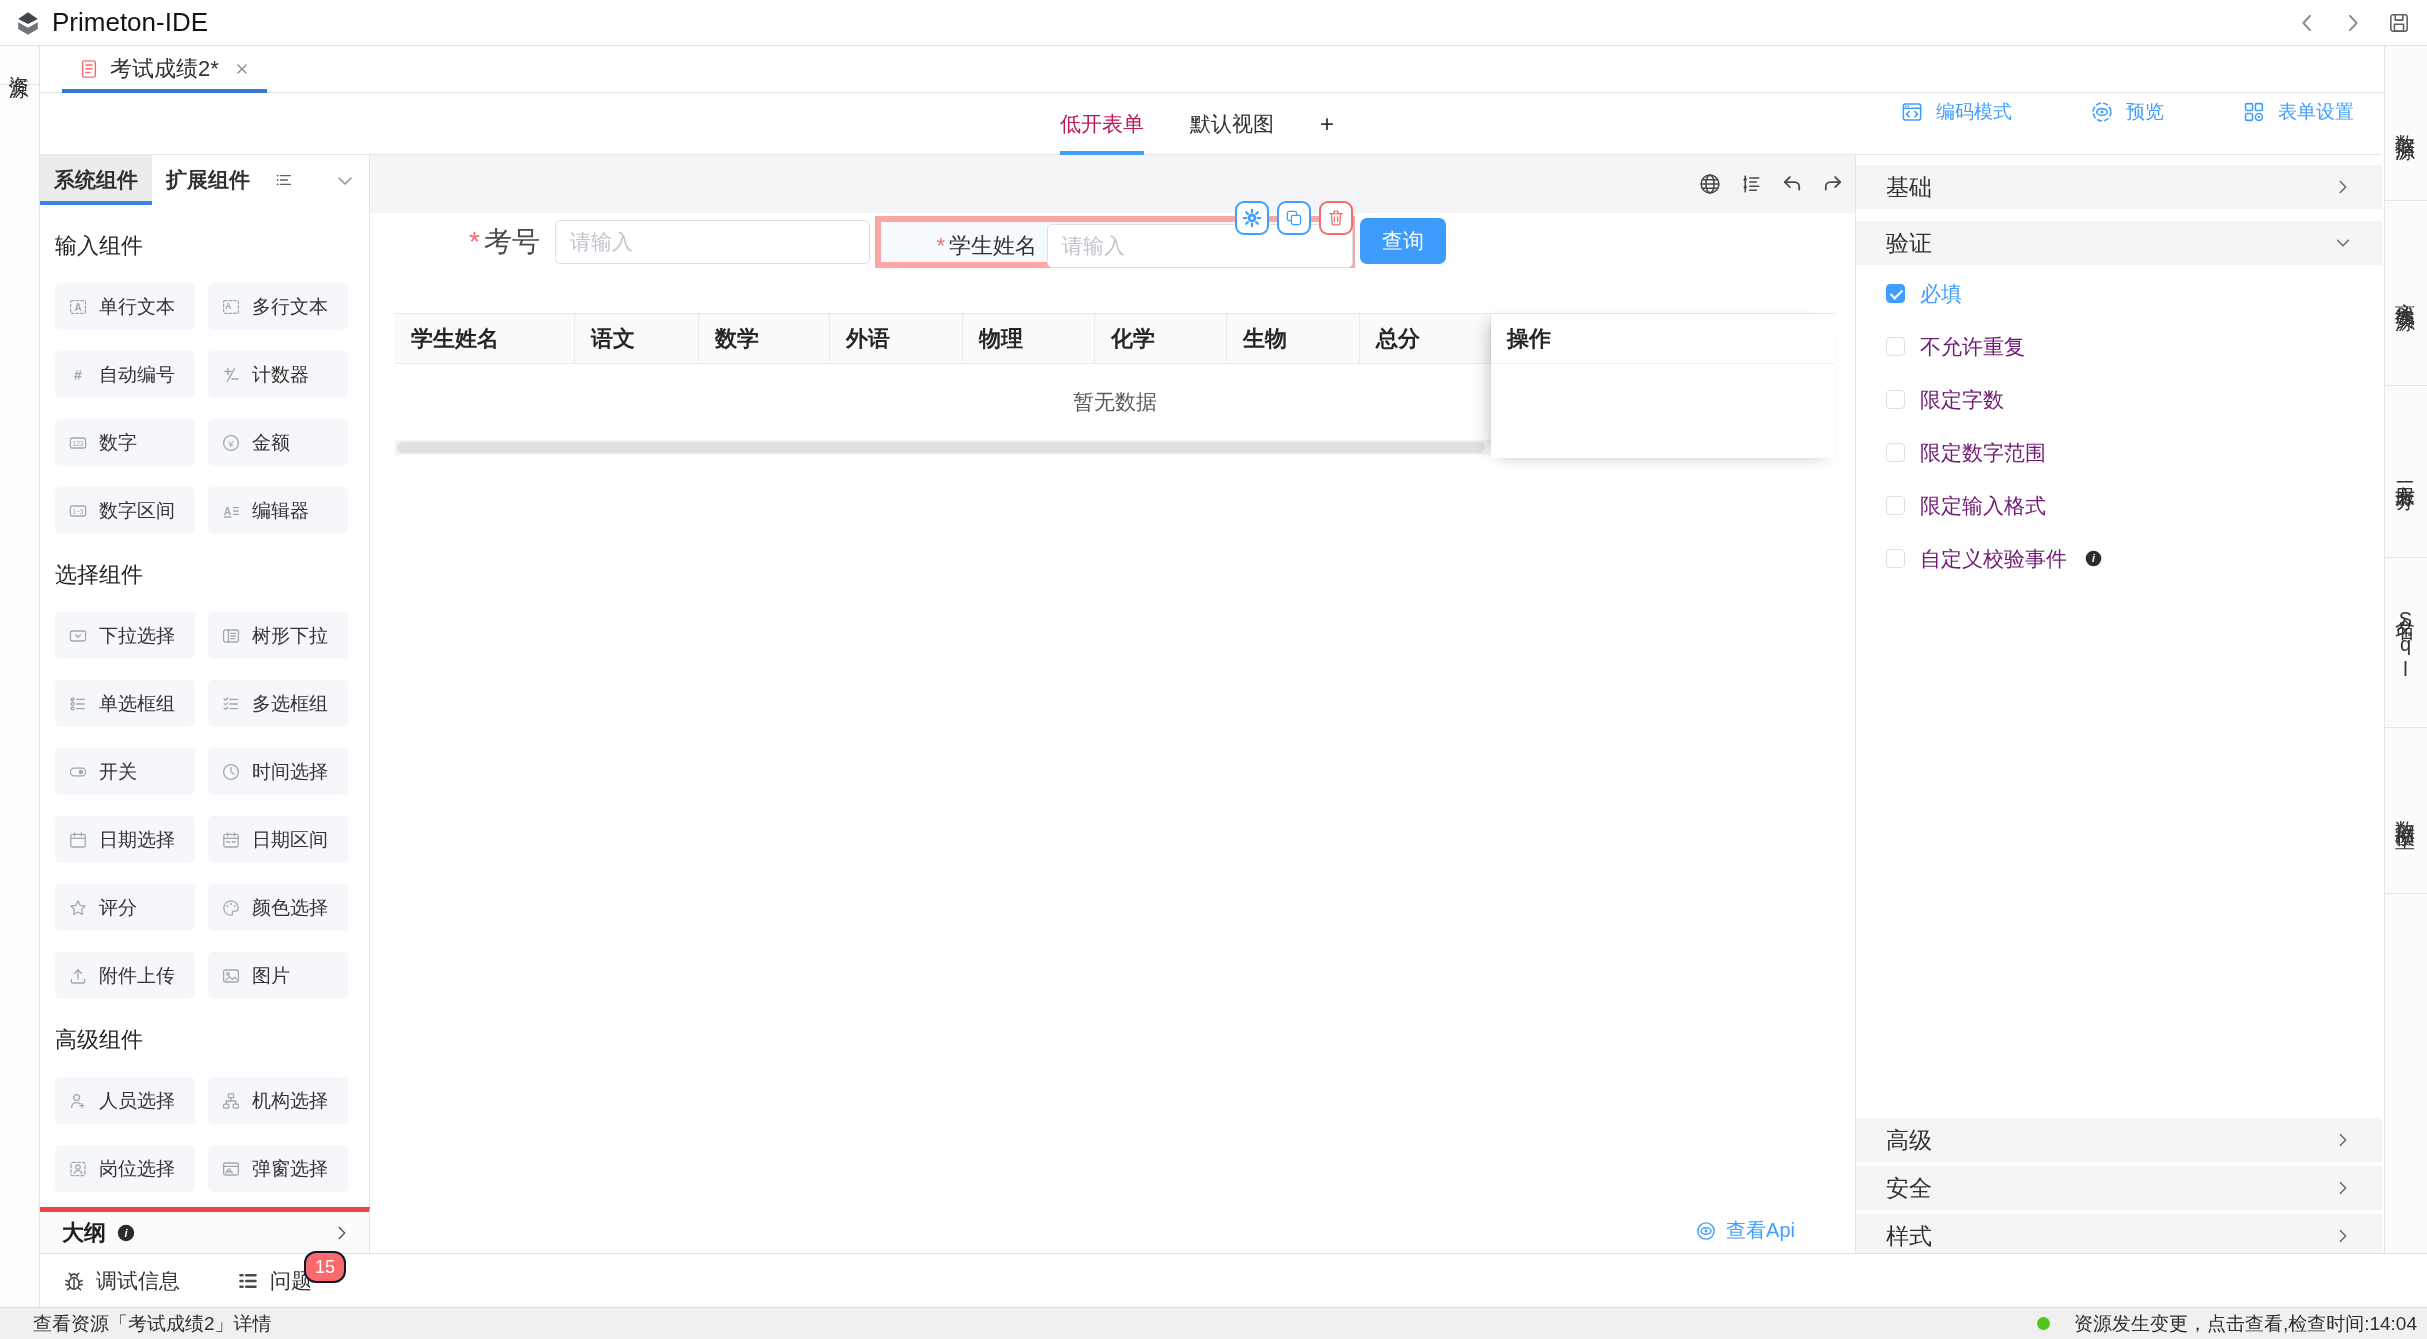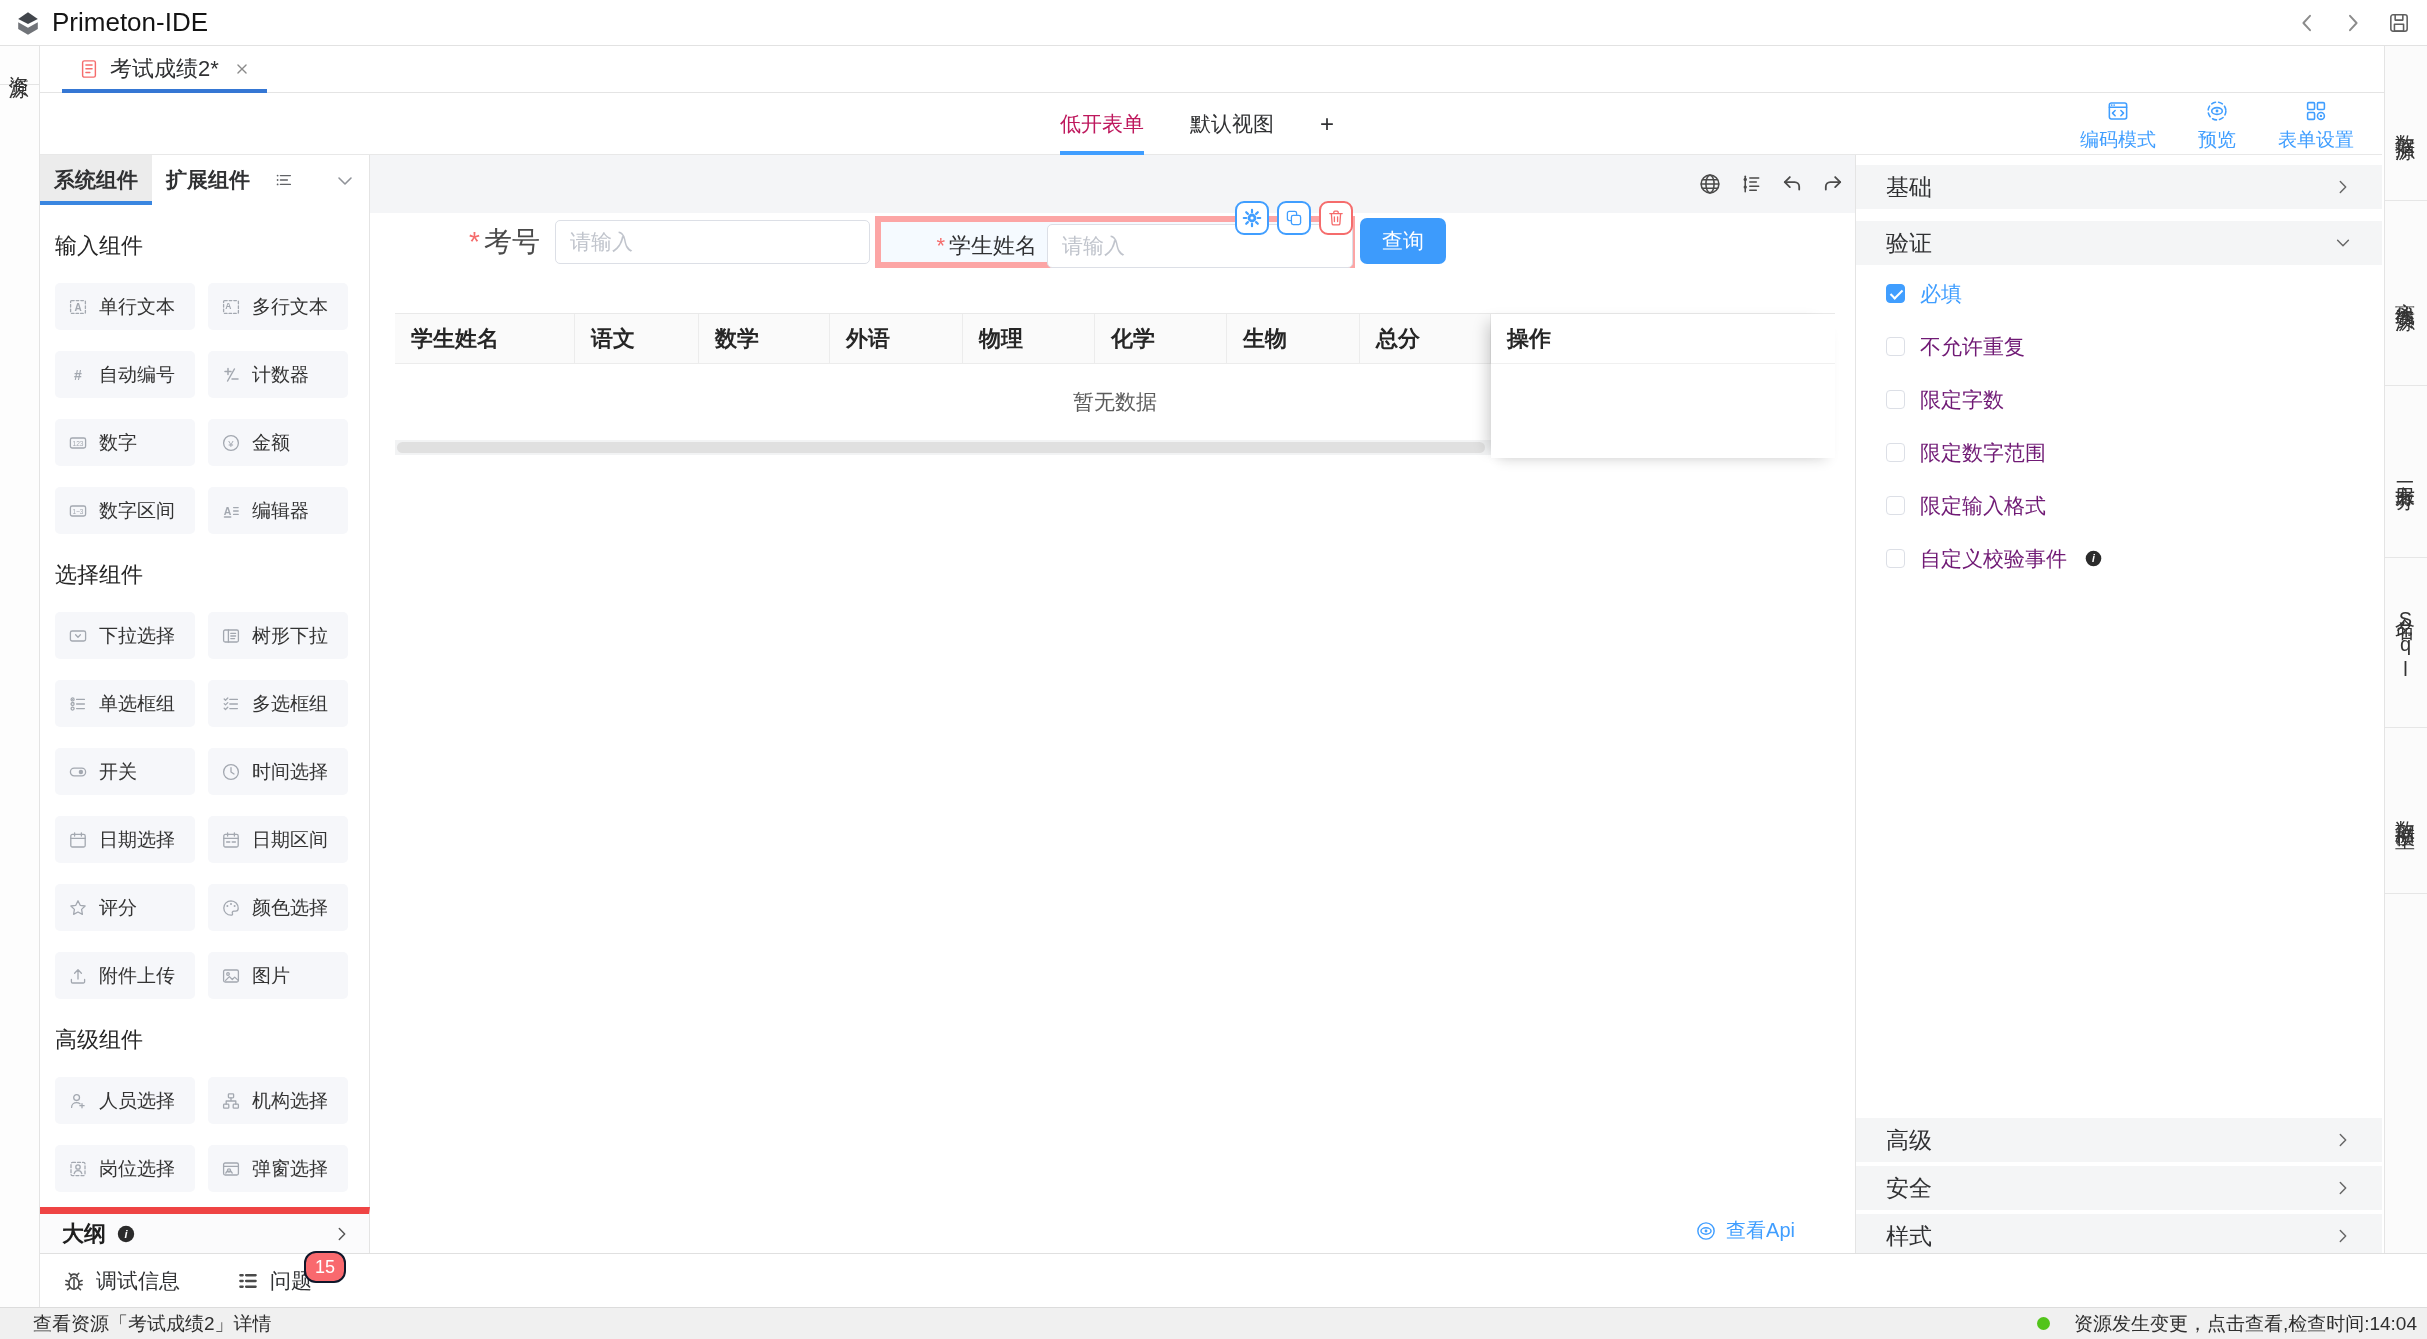--- a/index.html
+++ b/index.html
@@ -30,40 +30,40 @@
   #doc-tab .active-bar { position:absolute; left:0; right:0; bottom:-1px; height:4px; background:#3577d4; }
 
   
   #view-toolbar { position:absolute; left:40px; top:93px; width:2342px; height:62px; background:#fff; border-bottom:1px solid #e8e8e8; }
   #view-tabs { position:absolute; left:1020px; top:0; height:62px; display:flex; align-items:center; gap:46px; }
   .view-tab { position:relative; font-size:21px; color:#303133; height:62px; display:flex; align-items:center; cursor:pointer; }
   .view-tab.active { color:#be185d; }
   .view-tab.active::after { content:""; position:absolute; left:0; right:0; bottom:0; height:4px; background:#409eff; }
   .view-tab.add { font-size:24px; color:#303133; }
   #view-actions { position:absolute; right:28px; top:6px; display:flex; gap:42px; }
-  .vaction { display:flex; flex-direction:column; align-items:center; gap:4px; color:#409eff; cursor:pointer; }
+  .vaction { display:flex; align-items:center; gap:12px; color:#409eff; cursor:pointer;margin-left:36px; }
   .vaction .ico { width:24px; height:24px; }
   .vaction .alabel { font-size:19px; }
 
   
   #palette { position:absolute; left:40px; top:155px; width:330px; height:1052px; background:#fff; border-right:1px solid #e4e4e4; overflow:hidden; }
   #palette-header { position:relative; height:50px; display:flex; align-items:stretch; }
   .pal-tab { display:flex; align-items:center; font-weight:bold; font-size:21px; color:#303133; padding:0 14px; cursor:pointer; position:relative; }
   .pal-tab.active { background:#ececec; }
   .pal-tab.active::after { content:""; position:absolute; left:0; right:0; bottom:0; height:4px; background:#3a86e0; }
   #pal-config { width:20px; height:20px; color:#606266; margin:15px 0 0 10px; cursor:pointer; }
   #pal-collapse { position:absolute; right:14px; top:16px; width:20px; height:20px; color:#909399; cursor:pointer; }
   .sec-title { font-size:22px; color:#262626; margin:26px 0 22px; padding-left:15px; }
   .grid { display:grid; grid-template-columns:140px 140px; gap:21px 13px; padding:0 15px; }
   .card { height:47px; background:#f6f7fa; border-radius:5px; display:flex; align-items:center; padding-left:13px; gap:11px; cursor:grab; }
   .card .cicon { width:20px; height:20px; color:#a3a8b0; flex:none; }
   .card .clabel { font-size:19px; color:#333; white-space:nowrap; }
 
   
-  #outline-row { position:absolute; left:40px; top:1207px; width:330px; height:46px; background:#fbfbfc; border-top:7px solid #ef4444; border-right:1px solid #e4e4e4; display:flex; align-items:center; cursor:pointer; }
+  #outline-row { position:absolute; left:40px; top:1207px; width:330px; height:46px; background:#fbfbfc; border-top:5px solid #ef4444; border-right:1px solid #e4e4e4; display:flex; align-items:center; cursor:pointer; }
   #outline-row .olabel { font-weight:bold; font-size:22px; color:#1f1f1f; margin-left:22px; }
   #outline-row .info { width:20px; height:20px; margin-left:10px; color:#2b2b2b; }
   #outline-row .chev { position:absolute; right:18px; width:18px; height:18px; color:#555; }
   #debugbar { position:absolute; left:40px; top:1253px; width:2387px; height:54px; background:#fff; border-top:1px solid #e0e0e0; display:flex; align-items:center; gap:56px; padding-left:22px; }
   .dbg-item { position:relative; display:flex; align-items:center; gap:10px; font-size:21px; color:#303133; cursor:pointer; }
   .dbg-item .ico { width:24px; height:24px; color:#4a4a4a; }
   .badge { position:absolute; top:-16px; right:-34px; background:#f9696e; color:#fff; font-size:18px; line-height:1; padding:5px 9px; border-radius:12px; border:2px solid #0f172a; }
   #statusbar { position:absolute; left:0; top:1307px; width:2427px; height:32px; background:#f0f0f0; border-top:1px solid #dcdcdc; display:flex; align-items:center; justify-content:space-between; padding:0 10px 0 33px; font-size:19px; color:#2f2f2f; }
   #status-right { display:flex; align-items:center; gap:24px; cursor:pointer; }
   #status-dot { width:13px; height:13px; border-radius:50%; background:#52c41a; }

